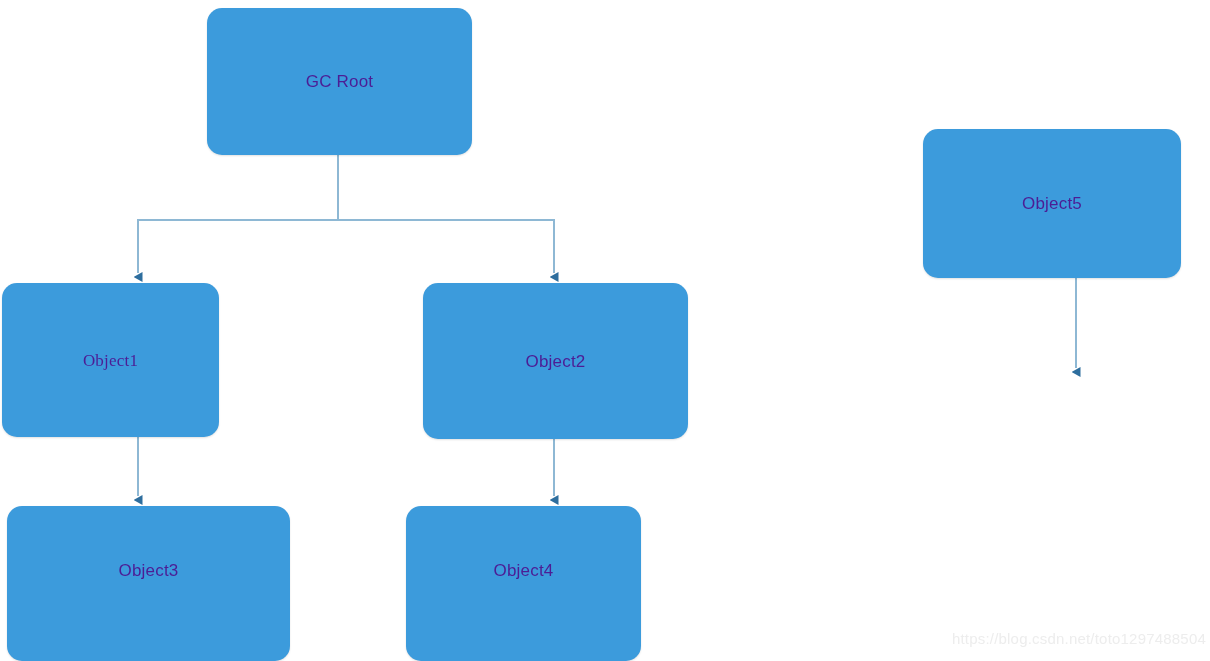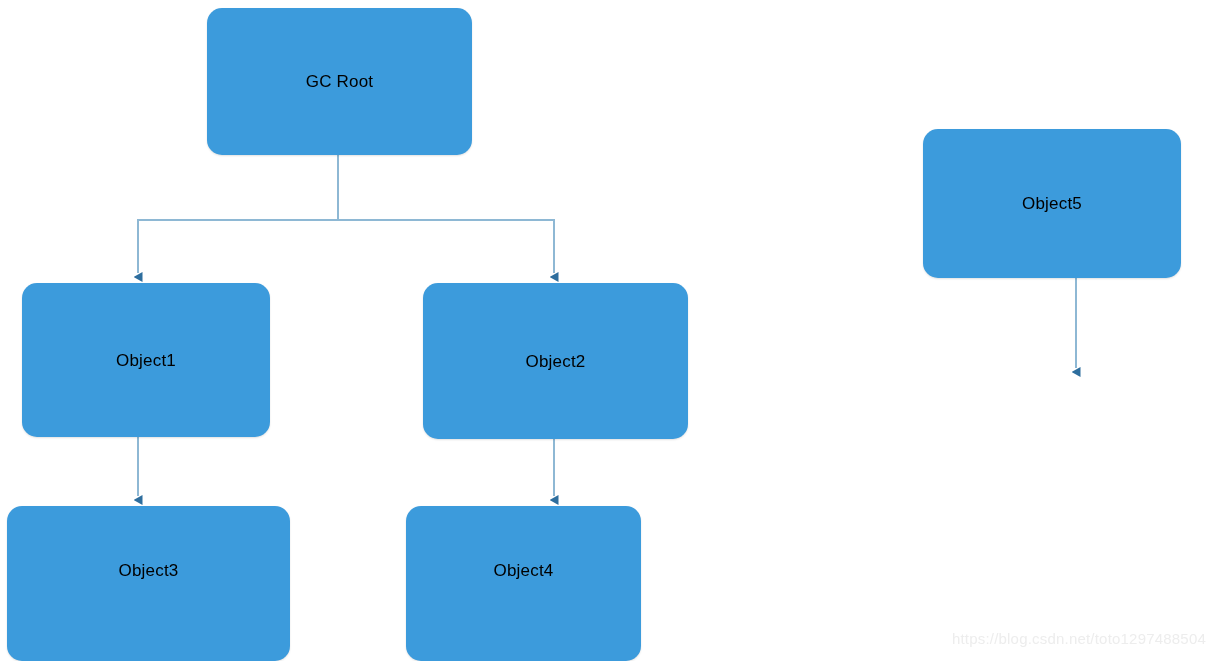--- a/index.html
+++ b/index.html
@@ -19,21 +19,21 @@
     position: absolute;
     background: #3C9BDC;
     border-radius: 15px;
     box-sizing: border-box;
     display: flex;
     align-items: center;
     justify-content: center;
     box-shadow: 0 1px 2px rgba(0,0,0,0.12);
   }
   .node-label {
-    color: #000000;
+    color: #4c1d95;
     font-size: 17px;
     font-weight: 400;
     letter-spacing: 0.2px;
     line-height: 1;
     user-select: none;
   }
   
   #connectors {
     position: absolute;
     left: 0;
@@ -83,21 +83,21 @@
 
     <g>
       <path d="M1076,278 L1076,368" fill="none" stroke="#8EB8D4" stroke-width="2" marker-end="url(#arrowhead)"></path>
     </g>
   </svg>
 
   <div class="node" style="left:207px; top:8px; width:265px; height:147px;">
     <span class="node-label">GC Root</span>
   </div>
 
-  <div class="node" style="left:22px; top:283px; width:248px; height:154px;">
+  <div class="node" style="left:2px; top:283px; width:217px; height:154px;font-family:Liberation Serif, serif;">
     <span class="node-label">Object1</span>
   </div>
 
   <div class="node" style="left:423px; top:283px; width:265px; height:156px;">
     <span class="node-label">Object2</span>
   </div>
 
   <div class="node" style="left:7px; top:506px; width:283px; height:155px;">
     <span class="node-label" style="margin-top:-27px;">Object3</span>
   </div>

